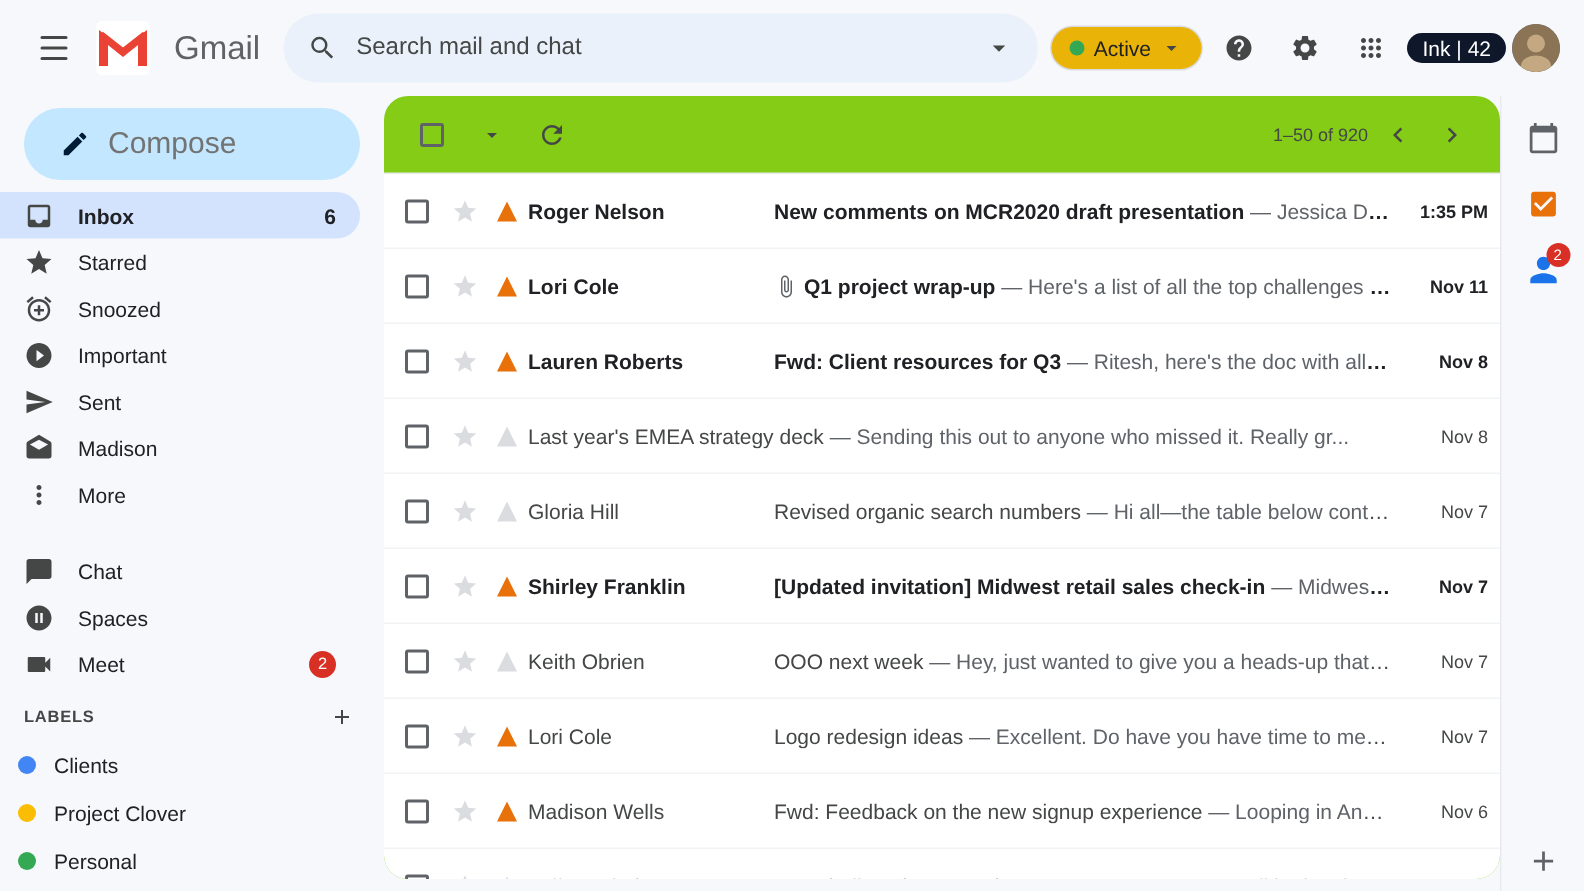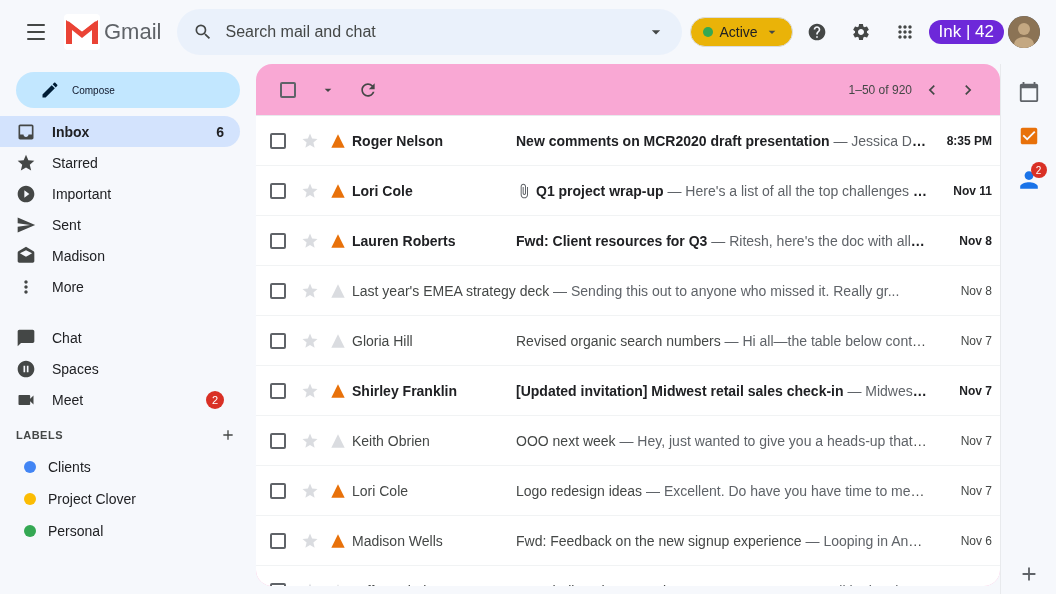--- a/index.html
+++ b/index.html
@@ -3,61 +3,61 @@
   <meta charset="utf-8">
   <style>
     * { box-sizing: border-box; margin: 0; padding: 0; }
     body { font-family: 'Google Sans', Arial, sans-serif; font-size: 14px; background: #f6f8fc; color: #202124; height: 594px; width: 1056px; overflow: hidden; display: flex; flex-direction: column; }
 
     
     .topbar { height: 64px; display: flex; align-items: center; padding: 0 16px; background: #f6f8fc; gap: 8px; flex-shrink: 0; }
     .topbar-menu-icon { width: 40px; height: 40px; display: flex; align-items: center; justify-content: center; border-radius: 50%; cursor: pointer; flex-shrink: 0; }
     .hamburger { display: flex; flex-direction: column; gap: 5px; }
     .hamburger span { display: block; width: 18px; height: 2px; background: #444746; border-radius: 1px; }
-    .gmail-logo { display: flex; align-items: center; gap: 4px; margin-right: 8px; flex-shrink: 0; }
+    .gmail-logo { display: flex; align-items: center; gap: 16px; margin-right: 8px; flex-shrink: 0; }
     .gmail-logo-m { width: 36px; height: 36px; }
     .gmail-logo-text { font-size: 22px; color: #5f6368; font-weight: 400; }
 
     .search-bar { flex: 1; max-width: 720px; height: 46px; background: #eaf1fb; border-radius: 24px; display: flex; align-items: center; padding: 0 16px; gap: 12px; cursor: text; }
     .search-icon-svg { color: #444746; flex-shrink: 0; }
     .search-input-fake { flex: 1; color: #444746; font-size: 16px; background: transparent; border: none; outline: none; }
     .search-dropdown-icon { color: #444746; flex-shrink: 0; }
 
     .topbar-right { display: flex; align-items: center; gap: 4px; margin-left: auto; }
     .active-btn { display: flex; align-items: center; gap: 6px; background: #eab308; border: 1px solid #dadce0; border-radius: 20px; padding: 6px 12px; cursor: pointer; font-size: 14px; color: #202124; }
     .active-dot { width: 10px; height: 10px; background: #34a853; border-radius: 50%; flex-shrink: 0; }
     .topbar-icon-btn { width: 40px; height: 40px; display: flex; align-items: center; justify-content: center; border-radius: 50%; cursor: pointer; color: #444746; }
     .avatar { width: 32px; height: 32px; border-radius: 50%; background: #5f6368; display: flex; align-items: center; justify-content: center; color: white; font-size: 14px; overflow: hidden; cursor: pointer; }
-    .ink-badge { background: #6d28d9; color: white; border-radius: 20px; padding: 2px 10px; font-size: 17px; font-weight: 500; }
+    .ink-badge { background: #0f172a; color: white; border-radius: 20px; padding: 2px 10px; font-size: 14px; font-weight: 500; }
 
     
     .main-layout { display: flex; flex: 1; overflow: hidden; }
 
     
     .sidebar { width: 256px; flex-shrink: 0; overflow-y: auto; padding-top: 8px; background: #f6f8fc; }
-    .compose-btn { margin: 0 16px 8px 16px; height: 36px; background: #c2e7ff; border-radius: 24px; display: flex; align-items: center; gap: 12px; padding: 0 24px; cursor: pointer; font-size: 10px; font-weight: 500; color: #0f172a; border: none; width: calc(100% - 32px); }
+    .compose-btn { margin: 0 16px 8px 16px; height: 48px; background: #c2e7ff; border-radius: 24px; display: flex; align-items: center; gap: 12px; padding: 0 24px; cursor: pointer; font-size: 20px; font-weight: 500; color: #737373; border: none; width: calc(100% - 32px); }
 
     .nav-item { display: flex; align-items: center; gap: 16px; padding: 0 16px; height: 31px; cursor: pointer; border-radius: 0 16px 16px 0; margin-right: 16px; font-size: 14px; color: #202124; }
     .nav-item.active { background: #d3e3fd; font-weight: 600; }
     .nav-item .count { margin-left: auto; font-size: 14px; font-weight: 600; }
     .nav-icon { width: 20px; height: 20px; display: flex; align-items: center; justify-content: center; color: #444746; flex-shrink: 0; }
 
     .section-header { display: flex; align-items: center; justify-content: space-between; padding: 8px 16px 4px 16px; font-size: 11px; font-weight: 600; color: #444746; text-transform: uppercase; letter-spacing: 0.5px; gap: 44px; }
     .section-add { cursor: pointer; color: #444746; width: 24px; height: 24px; display: flex; align-items: center; justify-content: center; border-radius: 50%; }
 
-    .label-item { display: flex; align-items: center; gap: 12px; padding: 0 24px; height: 32px; cursor: pointer; border-radius: 0 16px 16px 0; margin-right: 16px; font-size: 14px; color: #202124; }
+    .label-item { display: flex; align-items: center; gap: 12px; padding: 0 12px; height: 32px; cursor: pointer; border-radius: 0 16px 16px 0; margin-right: 16px; font-size: 14px; color: #202124; }
     .label-dot { width: 12px; height: 12px; border-radius: 50%; flex-shrink: 0; }
 
     
     .right-panels { display: flex; flex-direction: column; width: 56px; flex-shrink: 0; background: #f6f8fc; border-left: 1px solid #e8eaed; padding-top: 8px; align-items: center; gap: 4px; }
     .panel-icon-btn { width: 40px; height: 40px; display: flex; align-items: center; justify-content: center; border-radius: 50%; cursor: pointer; color: #444746; position: relative; }
     .panel-badge { position: absolute; top: 2px; right: 2px; width: 16px; height: 16px; background: #d93025; border-radius: 50%; color: white; font-size: 10px; display: flex; align-items: center; justify-content: center; }
 
     
-    .email-pane { flex: 1; display: flex; flex-direction: column; overflow: hidden; background: #f9a8d4; border-radius: 16px; margin: 0 0 8px 0; }
+    .email-pane { flex: 1; display: flex; flex-direction: column; overflow: hidden; background: #84cc16; border-radius: 16px; margin: 0 0 8px 0; }
     .email-toolbar { height: 52px; display: flex; align-items: center; padding: 0 16px; gap: 8px; border-bottom: 1px solid #e8eaed; flex-shrink: 0; }
     .toolbar-btn { width: 32px; height: 32px; display: flex; align-items: center; justify-content: center; border-radius: 50%; cursor: pointer; color: #444746; }
     .toolbar-sep { flex: 1; }
     .nav-arrows { display: flex; gap: 4px; margin-left: auto; align-items: center; }
     .page-info { font-size: 12px; color: #444746; }
 
     .email-list { flex: 1; overflow-y: auto; }
     .email-row { display: flex; align-items: center; height: 50px; padding: 0 8px; border-bottom: 1px solid #f1f3f4; cursor: pointer; gap: 4px; }
     .email-row.unread { font-weight: 600; background: white; }
     .email-row.read { background: white; color: #444746; }
@@ -172,20 +172,29 @@
       <svg width="20" height="20" viewBox="0 0 24 24" fill="#444746">
               <path d="M12 17.27L18.18 21l-1.64-7.03L22 9.24l-7.19-.61L12 2 9.19 8.63 2 9.24l5.46 4.73L5.82 21z"></path>
             </svg>
     </div>
     <span>Starred</span>
 
   </div>
         <div class="nav-item">
     <div class="nav-icon">
       <svg width="20" height="20" viewBox="0 0 24 24" fill="#444746">
+              <path d="M7.88 3.39L6.6 1.86 2 5.71l1.29 1.53 4.59-3.85zM22 5.72l-4.6-3.86-1.29 1.53 4.6 3.86L22 5.72zM12 4c-4.97 0-9 4.03-9 9s4.02 9 9 9c4.97 0 9-4.03 9-9s-4.03-9-9-9zm0 16c-3.87 0-7-3.13-7-7s3.13-7 7-7 7 3.13 7 7-3.13 7-7 7zm1-11h-2v3H8v2h3v3h2v-3h3v-2h-3V9z"></path>
+            </svg>
+    </div>
+    <span>Snoozed</span>
+
+  </div>
+        <div class="nav-item">
+    <div class="nav-icon">
+      <svg width="20" height="20" viewBox="0 0 24 24" fill="#444746">
               <path d="M0 0h24v24H0z" fill="none"></path>
               <path d="M12 2C6.48 2 2 6.48 2 12s4.48 10 10 10 10-4.48 10-10S17.52 2 12 2zm-2 14.5v-9l6 4.5-6 4.5z"></path>
             </svg>
     </div>
     <span>Important</span>
 
   </div>
         <div class="nav-item">
     <div class="nav-icon">
       <svg width="20" height="20" viewBox="0 0 24 24" fill="#444746">
@@ -317,21 +326,21 @@
       <svg width="16" height="16" viewBox="0 0 24 24" fill="#e8710a">
         <path d="M11.99 2L2 22h20L11.99 2z"></path>
       </svg>
     </div>
     <div class="sender">Roger Nelson</div>
 
     <div class="subject-snippet">
       <span class="subject">New comments on MCR2020 draft presentation</span>
       <span class="snippet"> — Jessica Dow said What about Eva...</span>
     </div>
-    <div class="time">8:35 PM</div>
+    <div class="time">1:35 PM</div>
   </div>
         <div class="email-row unread">
     <div class="check">
       <div class="cb" style="border-color:#5f6368;"></div>
     </div>
     <div class="star">
       <svg width="18" height="18" viewBox="0 0 24 24" fill="#dadce0">
         <path d="M22 9.24l-7.19-.62L12 2 9.19 8.63 2 9.24l5.46 4.73-1.64 7.03L12 17.27l6.18 3.73-1.63-7.03L22 9.24z"></path>
       </svg>
     </div>

